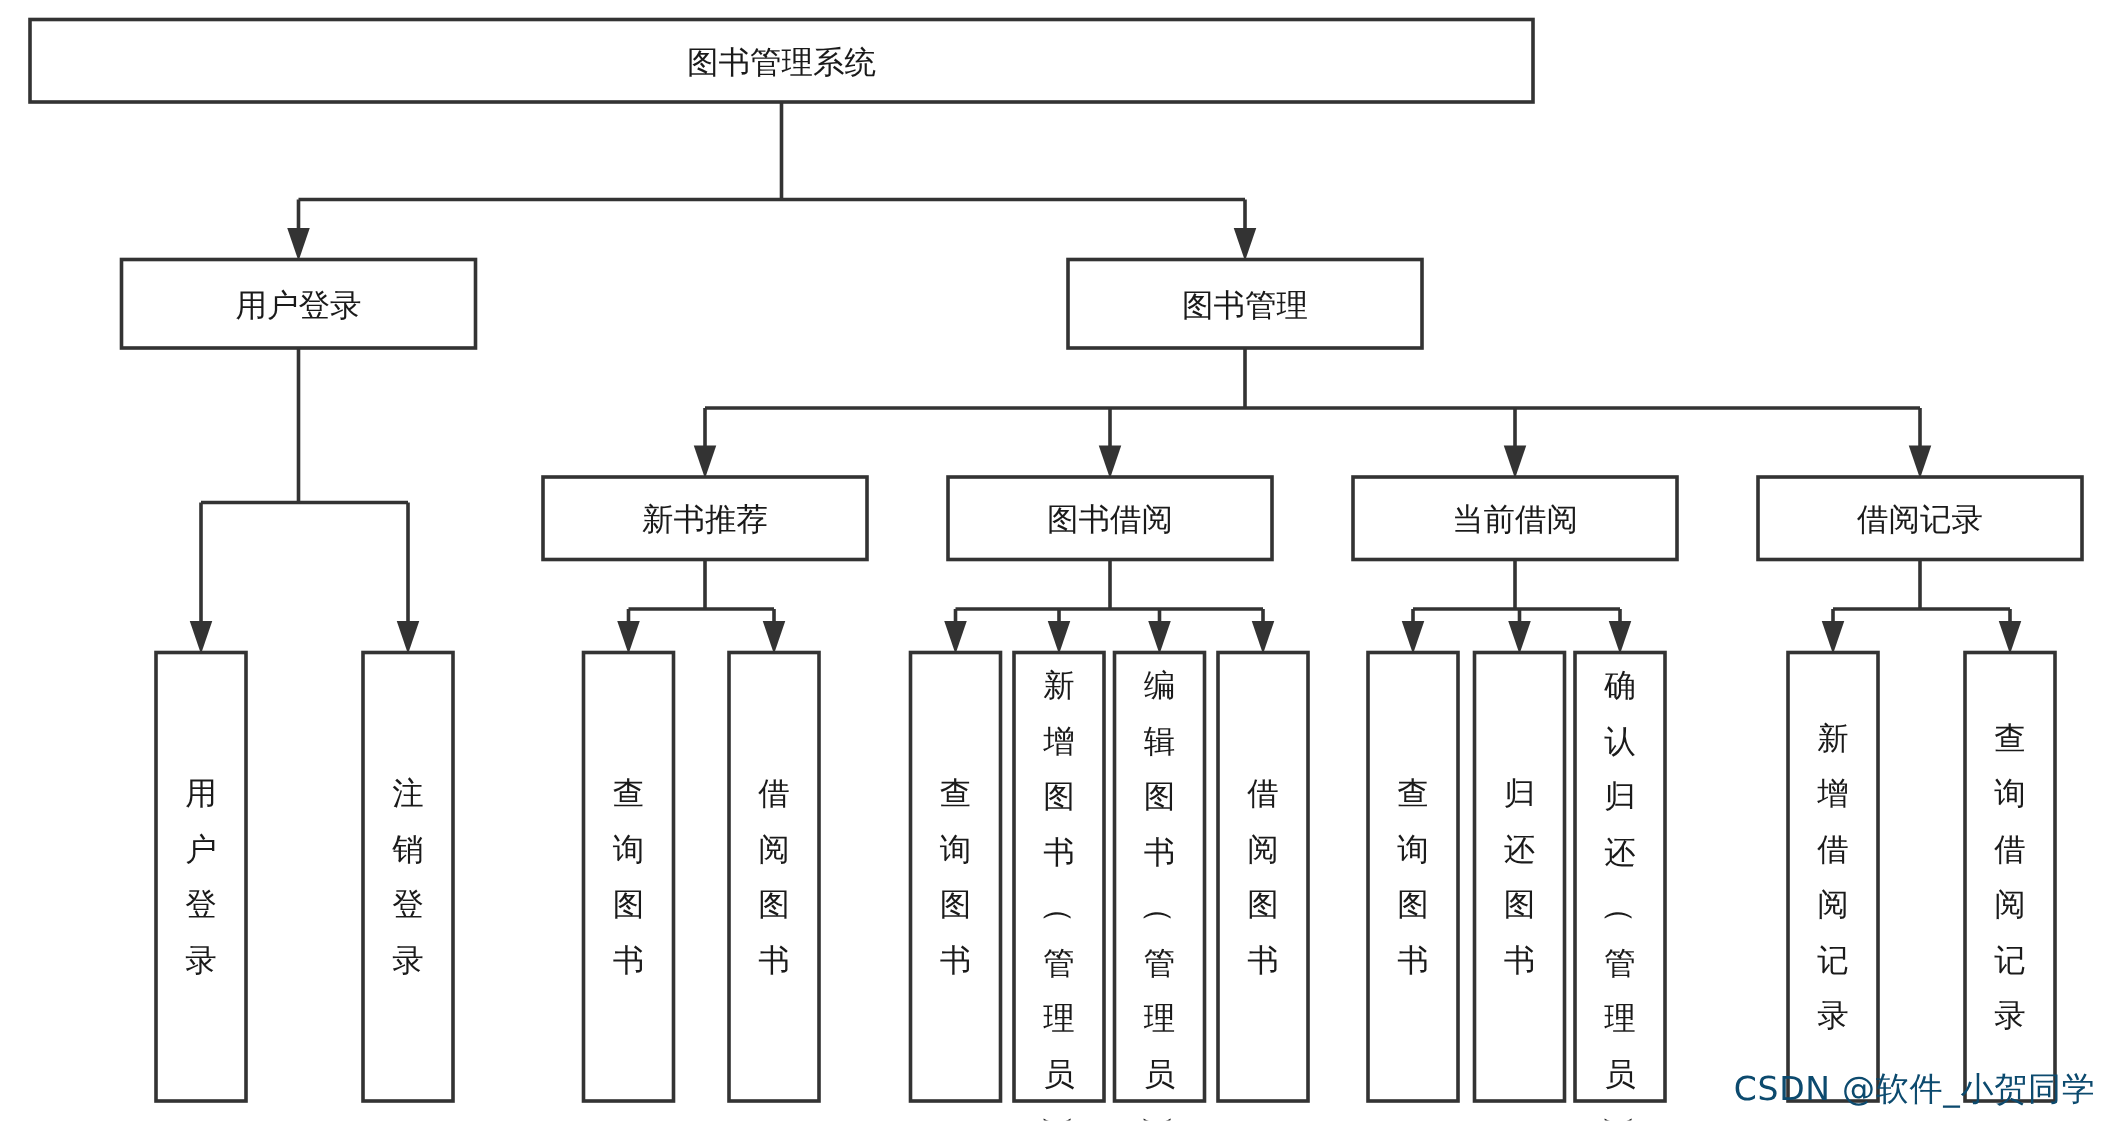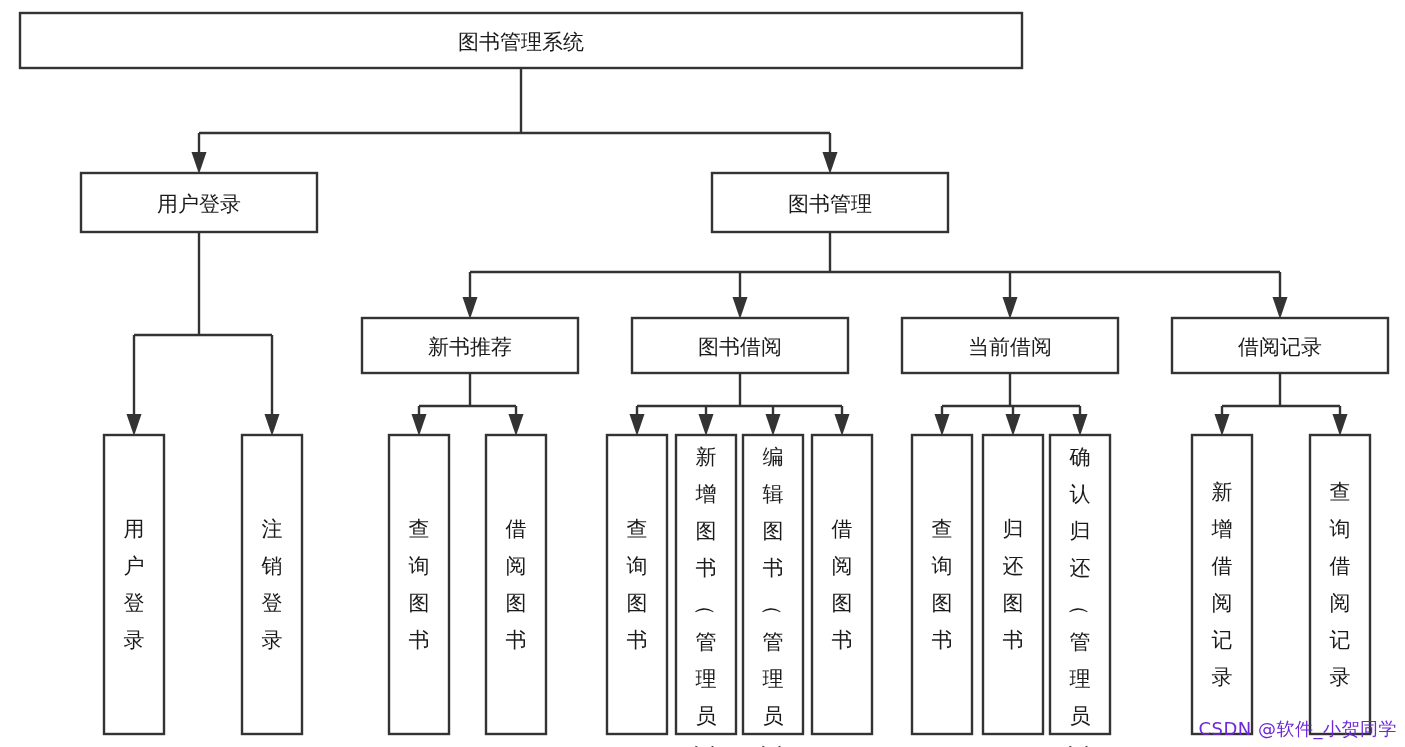--- a/index.html
+++ b/index.html
@@ -49,22 +49,22 @@
   }
   .arrow-head {
     fill: #333333;
     stroke: none;
   }
   .watermark {
     position: absolute;
     right: 8px;
     bottom: 6px;
     font-family: "DejaVu Sans", "Liberation Sans", sans-serif;
-    font-size: 18px;
-    color: #6d28d9;
+    font-size: 22px;
+    color: #0c4a6e;
     letter-spacing: 0.5px;
     user-select: none;
     white-space: nowrap;
   }
 </style>
 </head>
 <body>
 
 <div id="diagram-root">
   <svg class="diagram-canvas" viewBox="0 0 1405 747" preserveAspectRatio="none">

